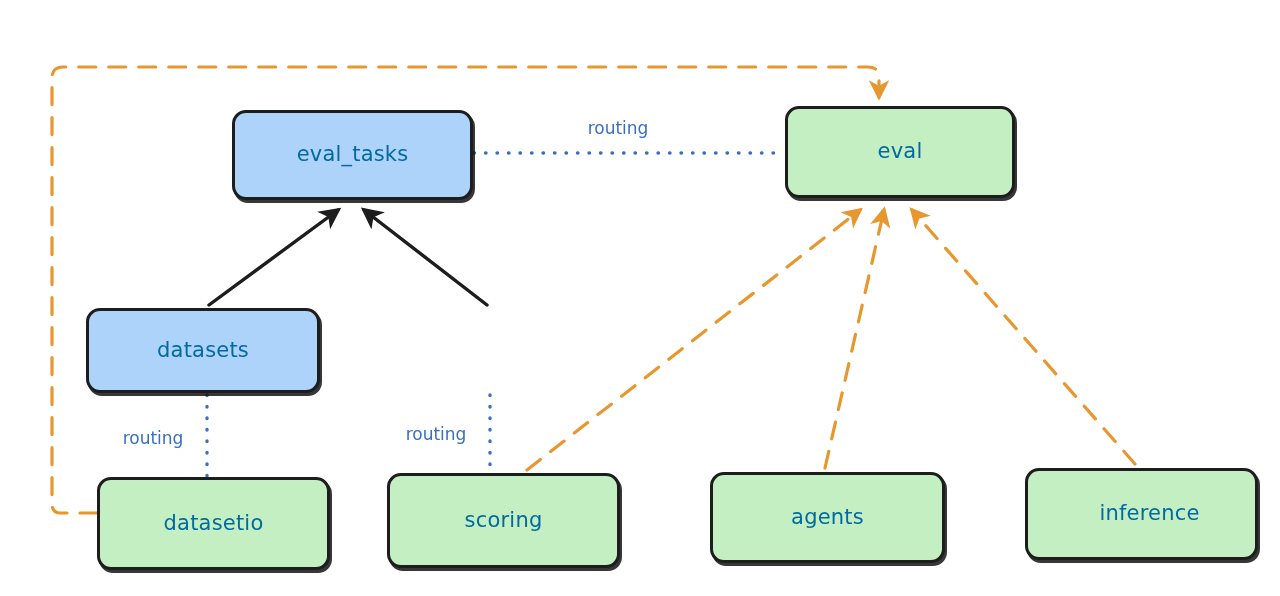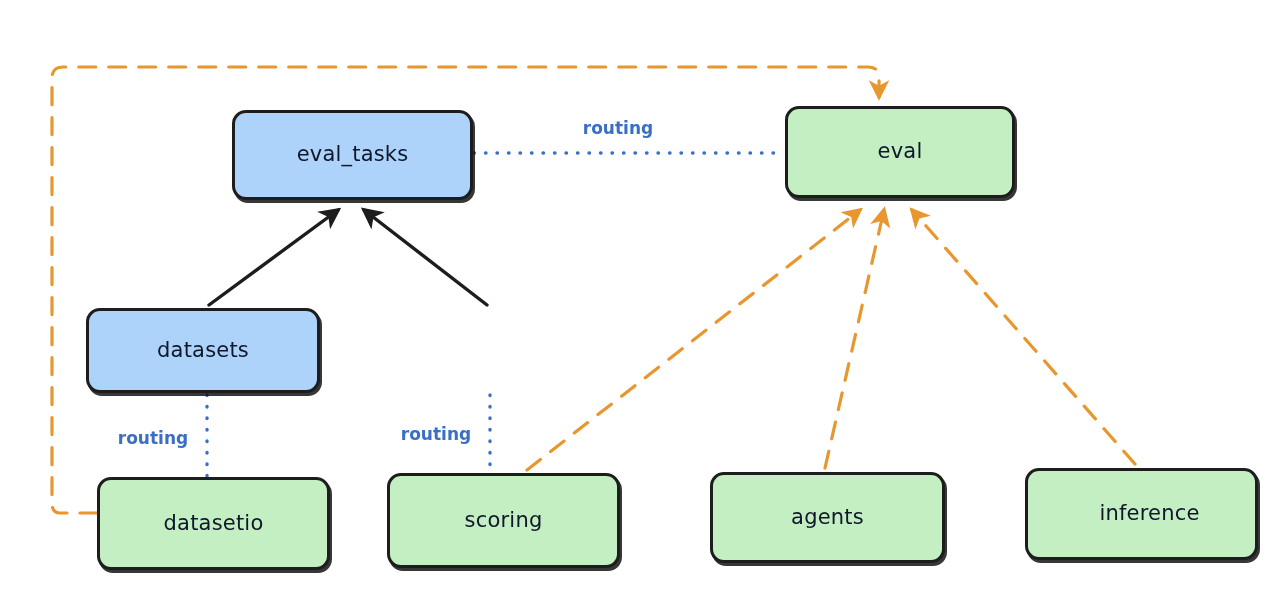--- a/index.html
+++ b/index.html
@@ -26,21 +26,21 @@
   }
   .node {
     position: absolute;
     box-sizing: border-box;
     border: 3px solid #1d1d1d;
     border-radius: 14px;
     display: flex;
     align-items: center;
     justify-content: center;
     text-align: center;
-    color: #0f172a;
+    color: #0369a1;
     font-size: 21px;
     letter-spacing: 0.2px;
     font-family: "DejaVu Sans", sans-serif;
     box-shadow: 2px 3px 0 rgba(20,20,20,0.85);
   }
   .node .node-label {
     display: block;
     padding: 0 10px;
     line-height: 1.1;
   }
@@ -50,21 +50,20 @@
   .node.green {
     background: #c3efc2;
   }
   .edge-label {
     position: absolute;
     font-size: 17px;
     color: #3a6fc4;
     font-family: "DejaVu Sans", sans-serif;
     white-space: nowrap;
     transform: translate(-50%, -50%);
-    font-weight: bold;
   }
 </style>
 </head>
 <body>
 
 <div id="canvas">
 
   <svg id="edges" viewBox="0 0 1280 596" xmlns="http://www.w3.org/2000/svg">
     <defs>
       <marker id="arrow-black" viewBox="0 0 12 12" refX="9" refY="6" markerWidth="7" markerHeight="7" orient="auto-start-reverse">

